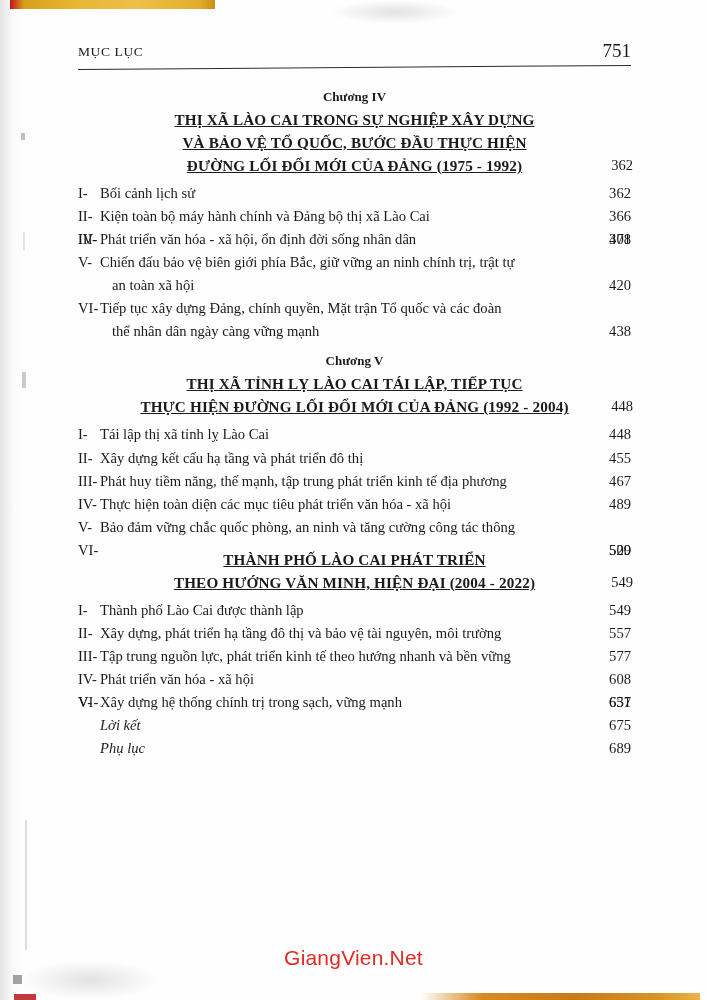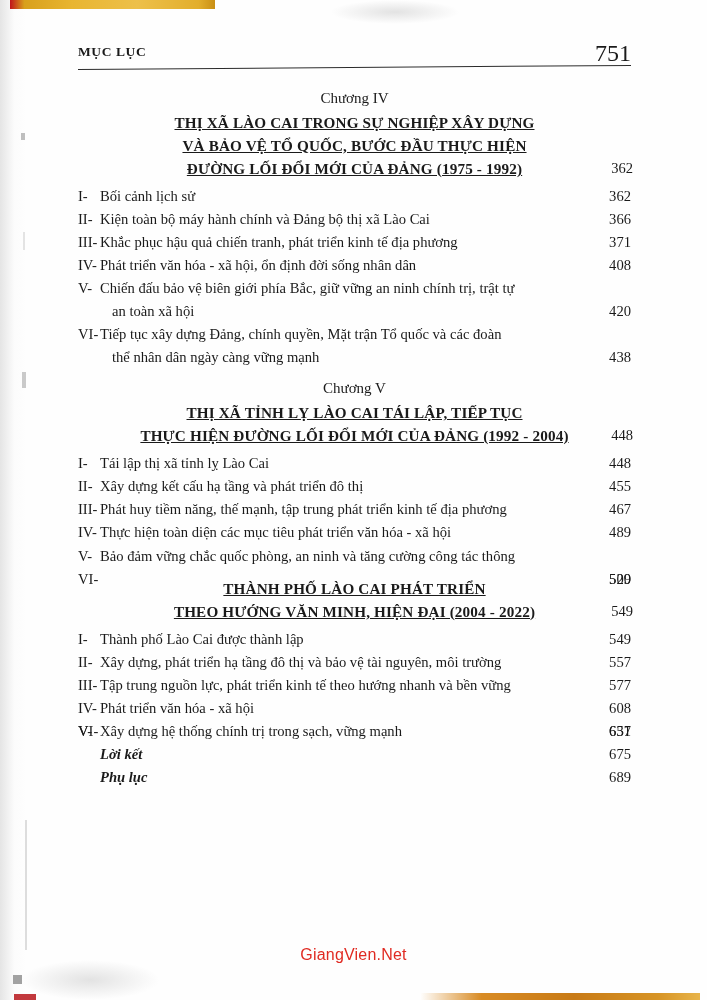--- a/index.html
+++ b/index.html
@@ -63,29 +63,29 @@
   .page-header {
     position: absolute;
     top: 40px; left: 78px;
     width: 553px;
     height: 30px;
   }
   .header-title {
     position: absolute;
     left: 0; top: 4px;
     font-size: 13.5px;
-    font-weight: 700;
+    font-weight: 400;
     letter-spacing: .6px;
     font-variant: small-caps;
     text-transform: uppercase;
   }
   .header-folio {
     position: absolute;
     right: 0; top: 0;
-    font-size: 24px;
+    font-size: 19px;
     font-weight: 400;
   }
   .header-rule {
     position: absolute;
     left: 0; bottom: 0;
     width: 100%;
     height: 1.4px;
     background: #2b2b2b;
     transform: rotate(-0.42deg);
     transform-origin: left center;
@@ -97,22 +97,22 @@
     top: 88px; left: 78px;
     width: 553px;
   }
 
   
   .chapter {
     text-align: center;
     margin: 0;
   }
   .chapter-label {
-    font-size: 15px;
-    font-weight: 400;
+    font-size: 13px;
+    font-weight: 700;
     line-height: 1.45;
     margin-bottom: 1px;
   }
   .chapter-title-line {
     position: relative;
     font-size: 15.2px;
     font-weight: 700;
     letter-spacing: .15px;
     line-height: 1.52;
     white-space: nowrap;
@@ -157,34 +157,34 @@
   }
   .toc-entry.wrapped .folio {
     top: 23px;
   }
   .toc-entry .cont {
     display: block;
     padding-left: 12px;
   }
   .toc-entry.italic .label {
     font-style: italic;
-    font-weight: 700;
+    font-weight: 400;
   }
 
   .gap-sm { height: 5px; }
   .gap-md { height: 9px; }
 
   
   .watermark {
     position: absolute;
     left: 0; right: 0;
     top: 946px;
     text-align: center;
     font-family: "Liberation Sans", sans-serif;
-    font-size: 16px;
+    font-size: 21px;
     color: #e02a22;
     letter-spacing: .2px;
   }
 </style>
 </head>
 <body>
 
 <div id="page">
 
   <div class="gutter-shadow"></div>
@@ -209,21 +209,21 @@
       <div class="chapter">
         <div class="chapter-label">Chương IV</div>
         <div class="chapter-title-line">THỊ XÃ LÀO CAI TRONG SỰ NGHIỆP XÂY DỰNG</div>
         <div class="chapter-title-line">VÀ BẢO VỆ TỔ QUỐC, BƯỚC ĐẦU THỰC HIỆN</div>
         <div class="chapter-title-line">ĐƯỜNG LỐI ĐỔI MỚI CỦA ĐẢNG (1975 - 1992)<span class="folio">362</span></div>
       </div>
       <div class="gap-sm"></div>
       <div class="toc-list">
         <div class="toc-entry"><span class="num">I-</span><span class="label">Bối cảnh lịch sử</span><span class="folio">362</span></div>
         <div class="toc-entry"><span class="num">II-</span><span class="label">Kiện toàn bộ máy hành chính và Đảng bộ thị xã Lào Cai</span><span class="folio">366</span></div>
-        <div class="toc-entry"><span class="num">III-</span><span class="label">Khắc phục hậu quả chiến tranh, phát triển kinh tế địa phương</span><span class="folio">371</span></div>
+        <div class="toc-entry"><span class="num">III-</span><span class="folio">371</span></div>
         <div class="toc-entry"><span class="num">IV-</span><span class="label">Phát triển văn hóa - xã hội, ổn định đời sống nhân dân</span><span class="folio">408</span></div>
         <div class="toc-entry wrapped"><span class="num">V-</span><span class="label">Chiến đấu bảo vệ biên giới phía Bắc, giữ vững an ninh chính trị, trật tự</span><span class="cont">an toàn xã hội</span><span class="folio">420</span></div>
         <div class="toc-entry wrapped"><span class="num">VI-</span><span class="label">Tiếp tục xây dựng Đảng, chính quyền, Mặt trận Tổ quốc và các đoàn</span><span class="cont">thể nhân dân ngày càng vững mạnh</span><span class="folio">438</span></div>
       </div>
       <div class="gap-md"></div>
       <div class="chapter">
         <div class="chapter-label">Chương V</div>
         <div class="chapter-title-line">THỊ XÃ TỈNH LỴ LÀO CAI TÁI LẬP, TIẾP TỤC</div>
         <div class="chapter-title-line">THỰC HIỆN ĐƯỜNG LỐI ĐỔI MỚI CỦA ĐẢNG (1992 - 2004)<span class="folio">448</span></div>
       </div>

